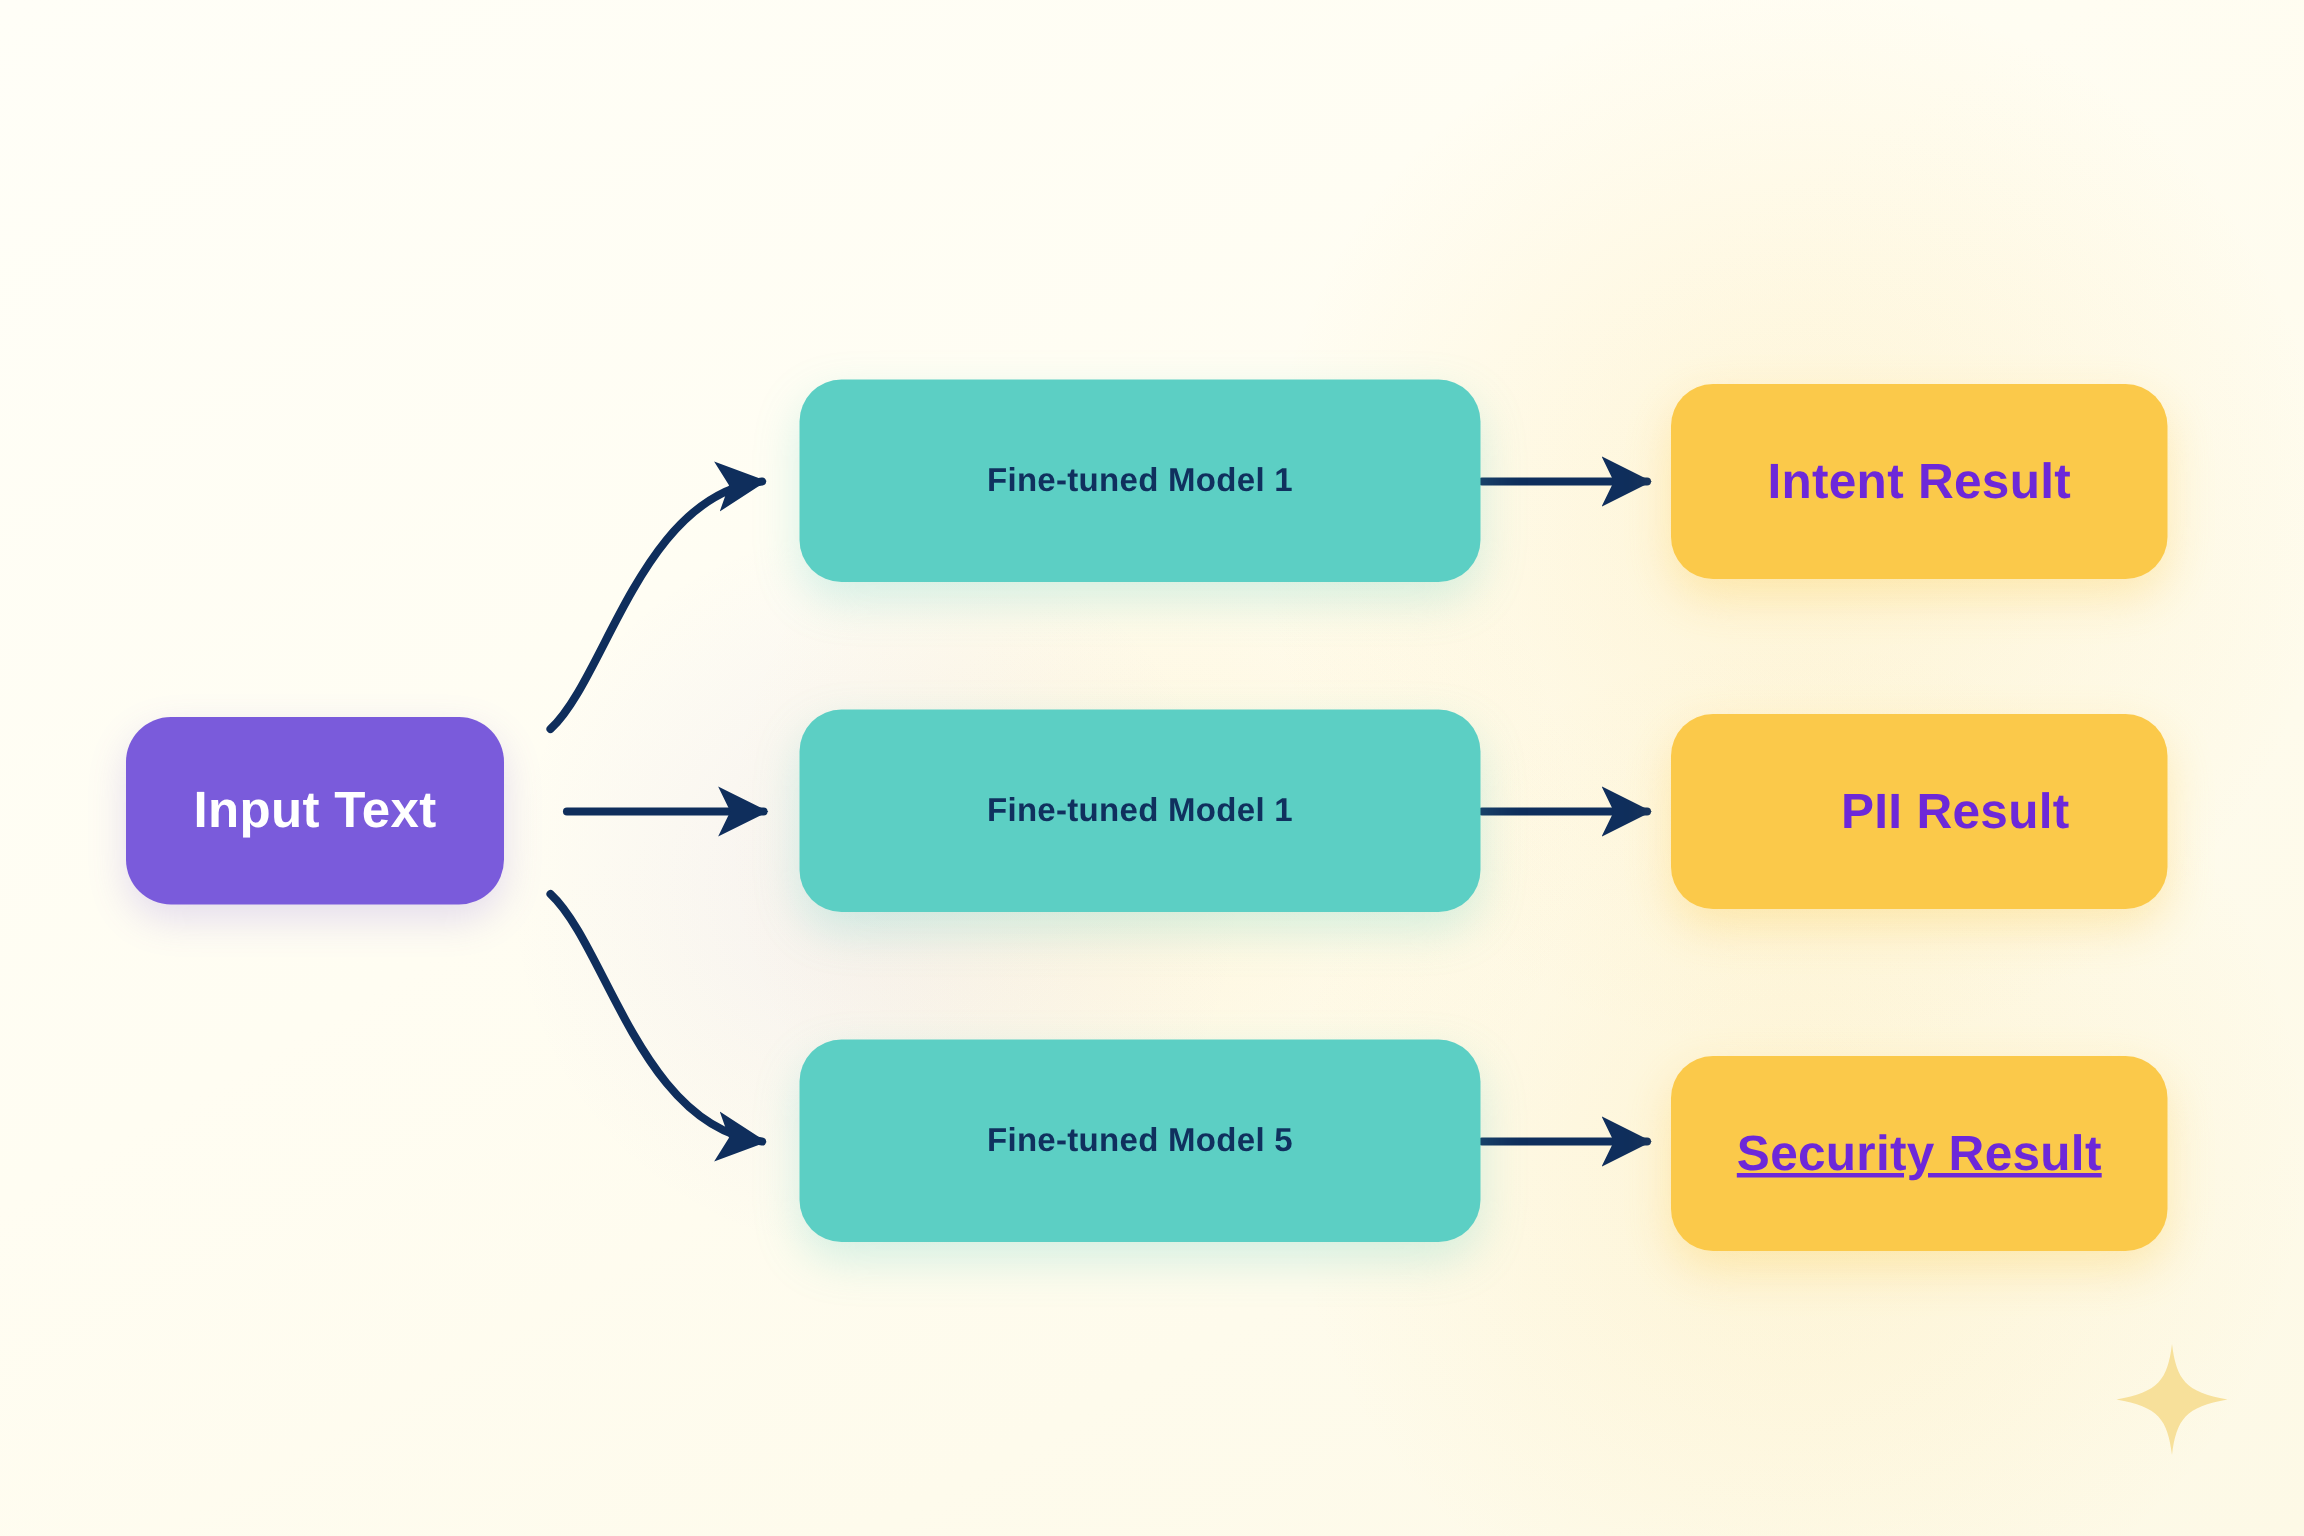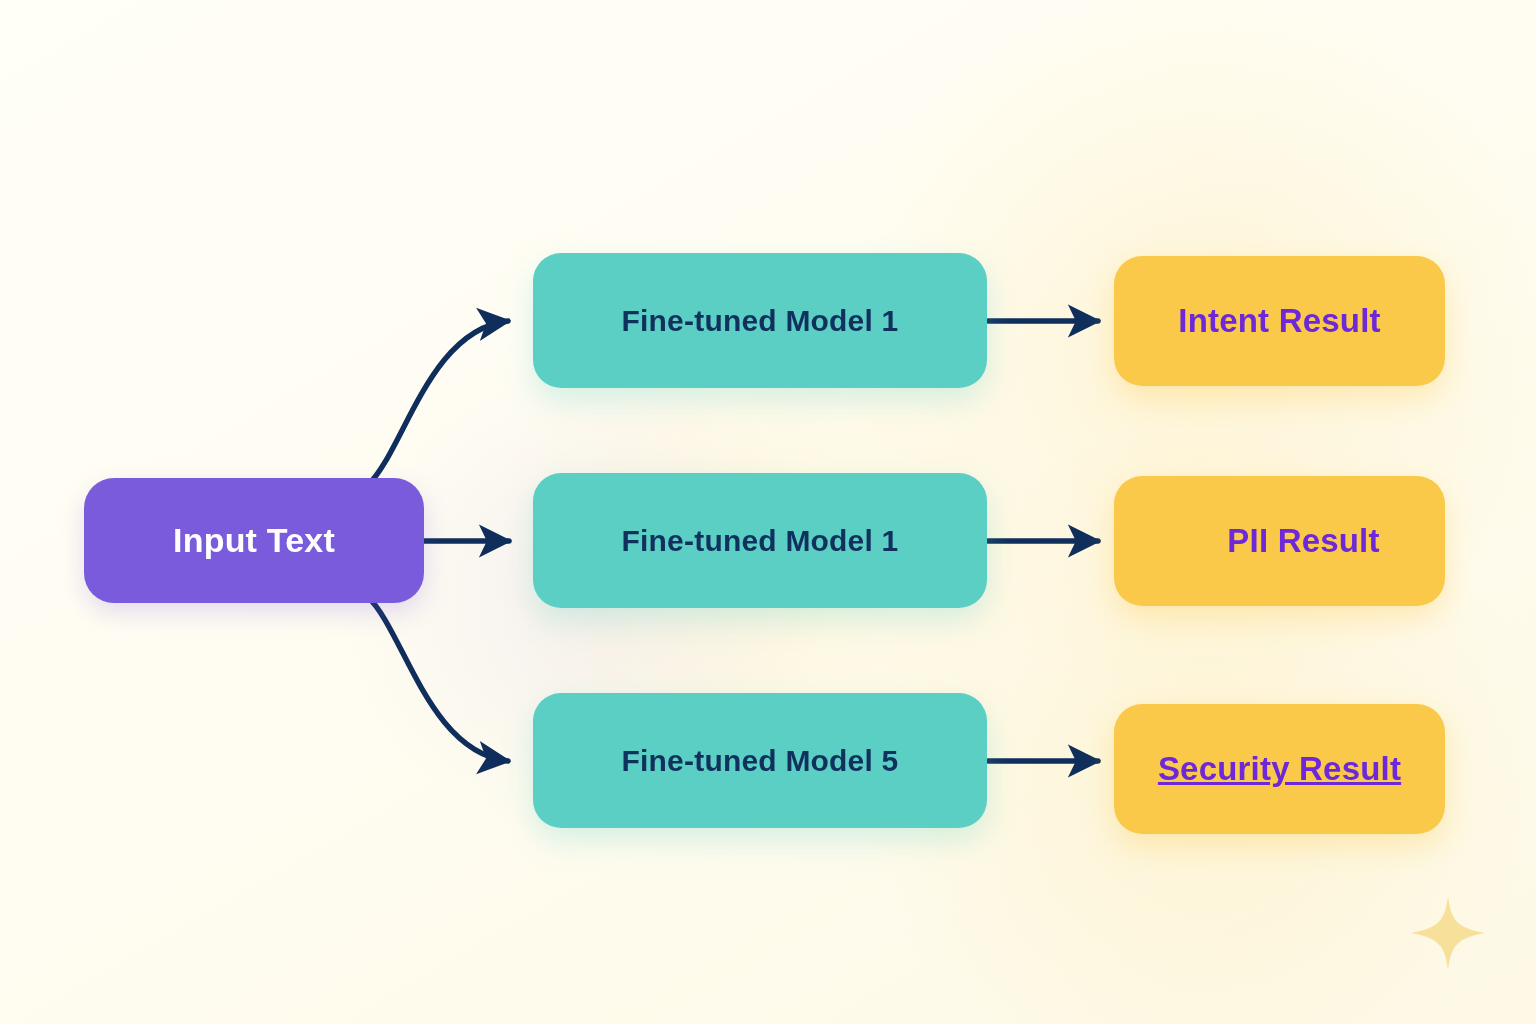--- a/index.html
+++ b/index.html
@@ -35,35 +35,35 @@
     border-radius: 28px;
     font-weight: bold;
     letter-spacing: 0.2px;
     text-align: center;
     line-height: 1.1;
     user-select: none;
   }
   .node-input {
     left: 84px;
     top: 478px;
-    width: 340px;
+    width: 252px;
     height: 125px;
     border-radius: 30px;
     background: #7a5bdb;
     color: #ffffff;
     font-size: 34px;
     box-shadow: 0 10px 26px rgba(122, 91, 219, 0.20);
   }
   .node-model {
     left: 533px;
     width: 454px;
     height: 135px;
     background: #5ccfc4;
     color: #10305e;
-    font-size: 30px;
+    font-size: 22px;
     box-shadow: 0 12px 30px rgba(92, 207, 196, 0.26);
   }
   .node-result {
     left: 1114px;
     width: 331px;
     height: 130px;
     background: #fbc94a;
     color: #6d28d9;
     font-size: 33px;
     box-shadow: 0 12px 30px rgba(251, 201, 74, 0.32);

